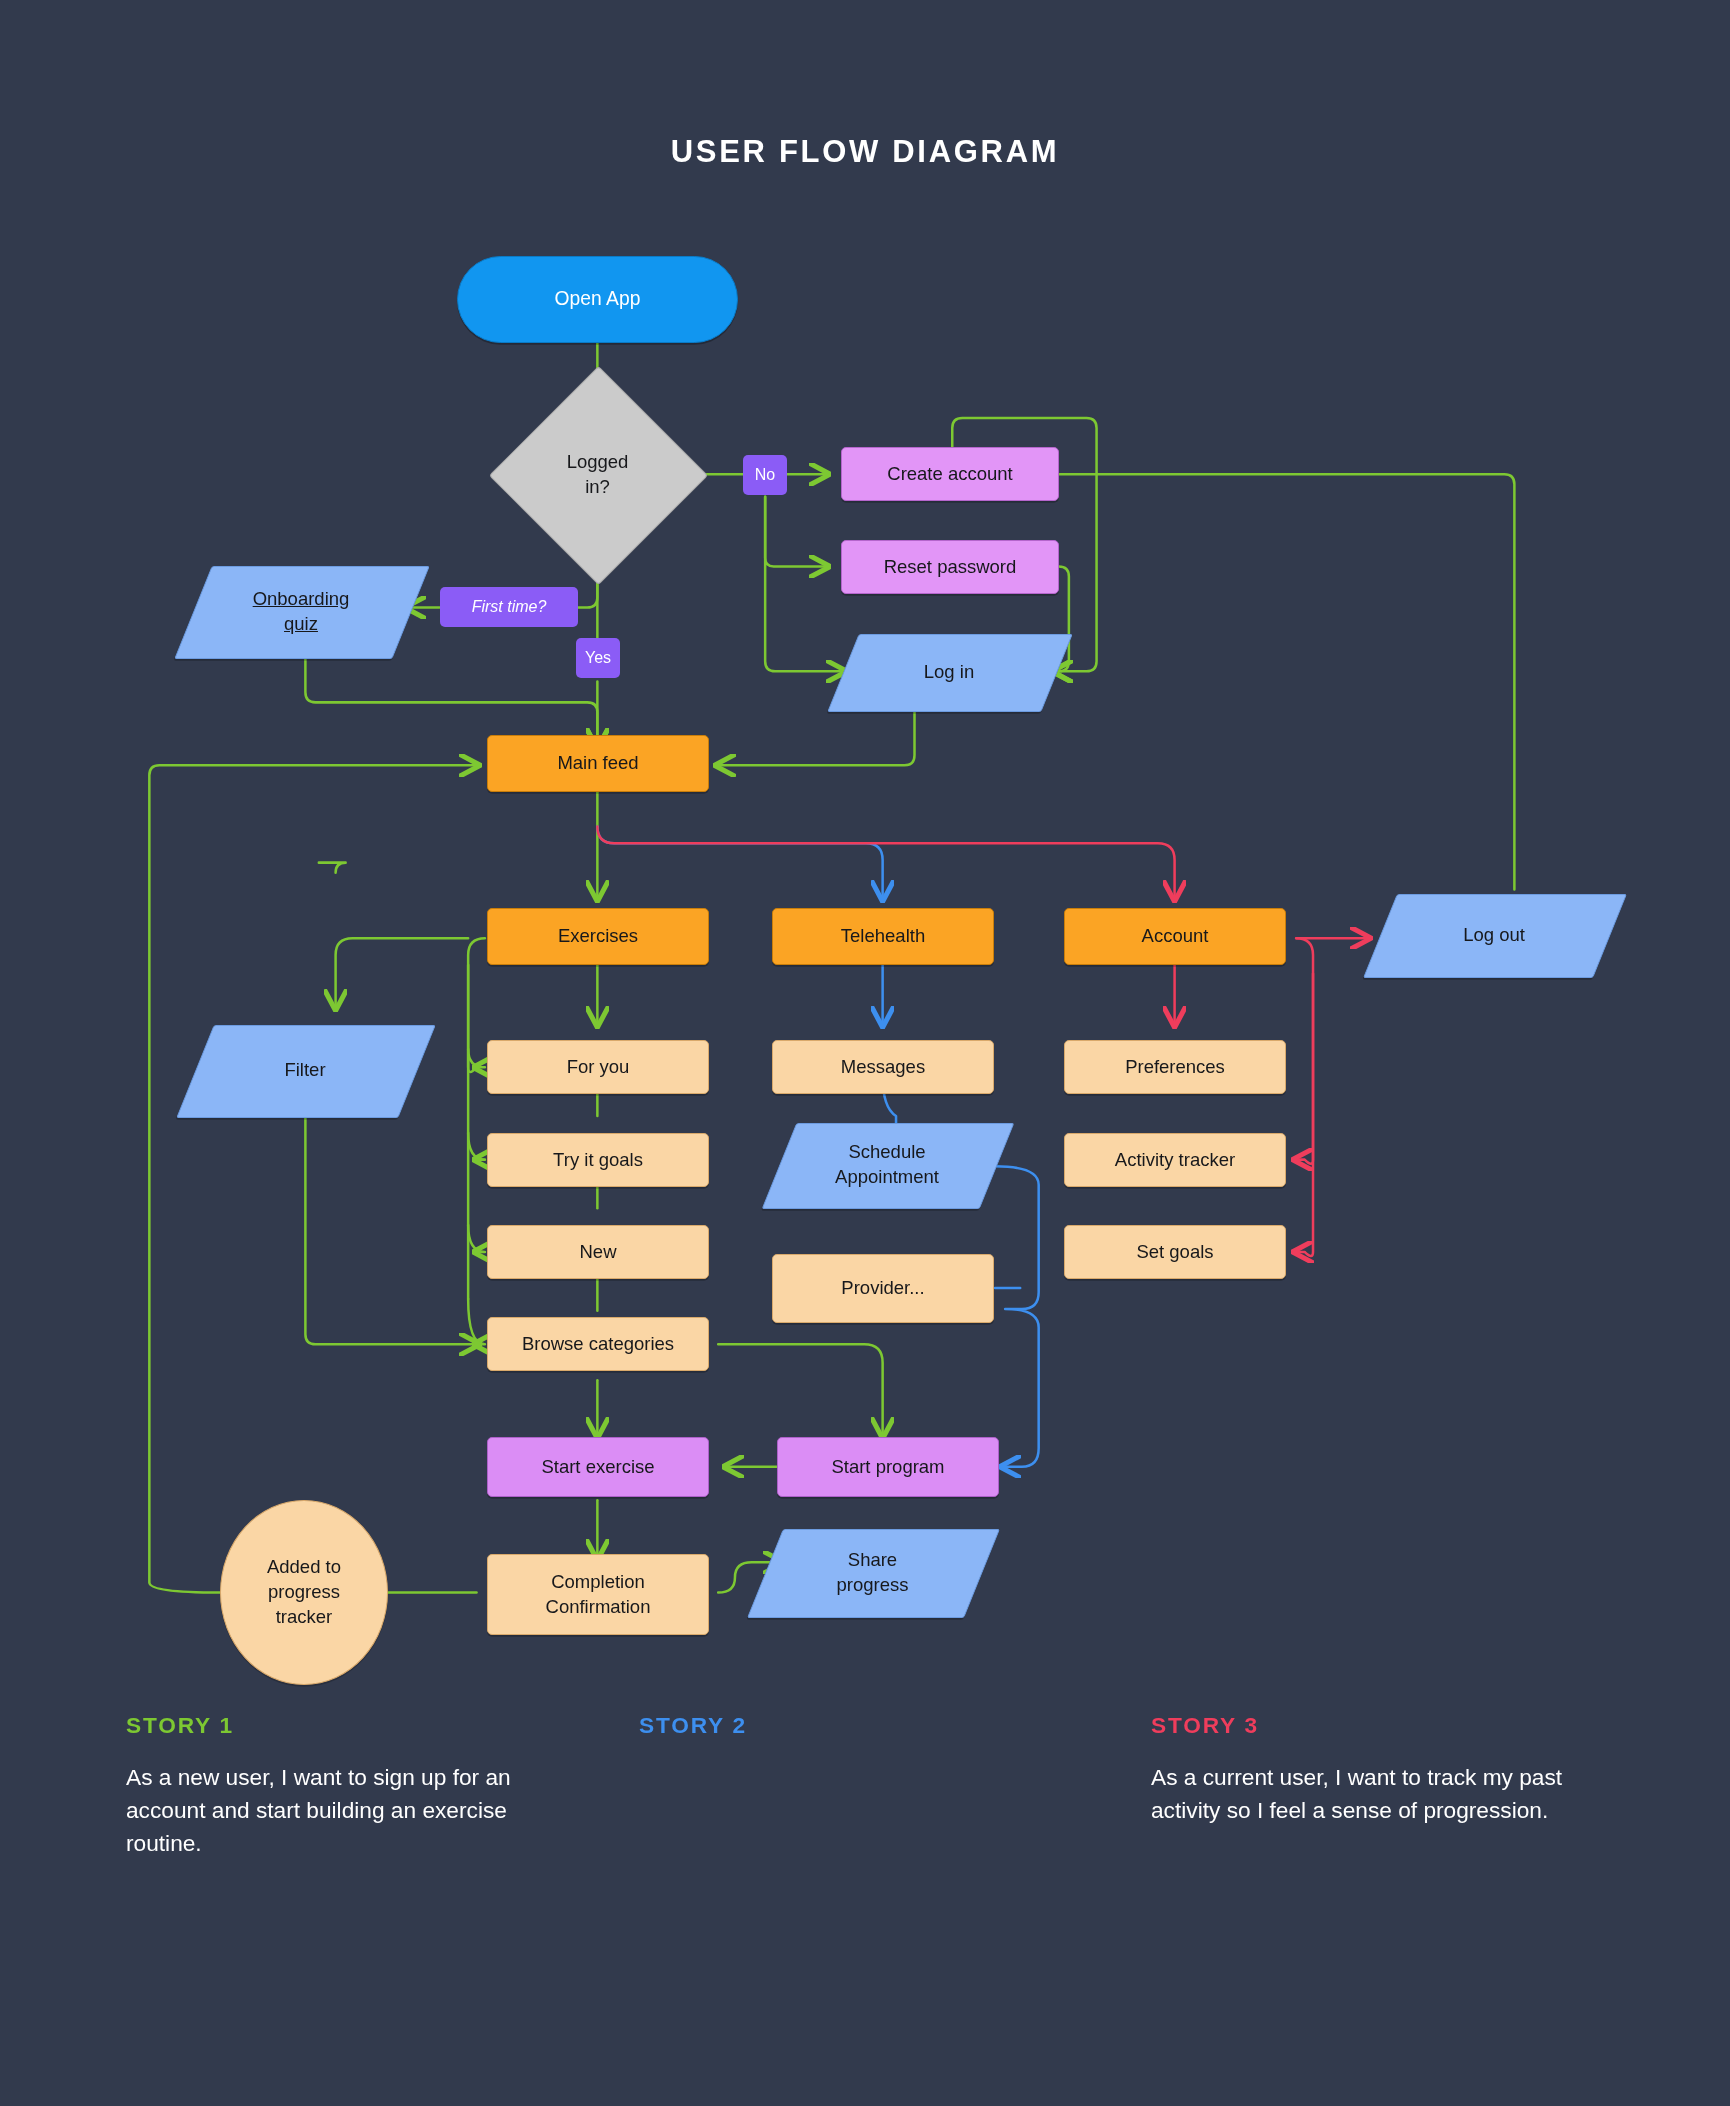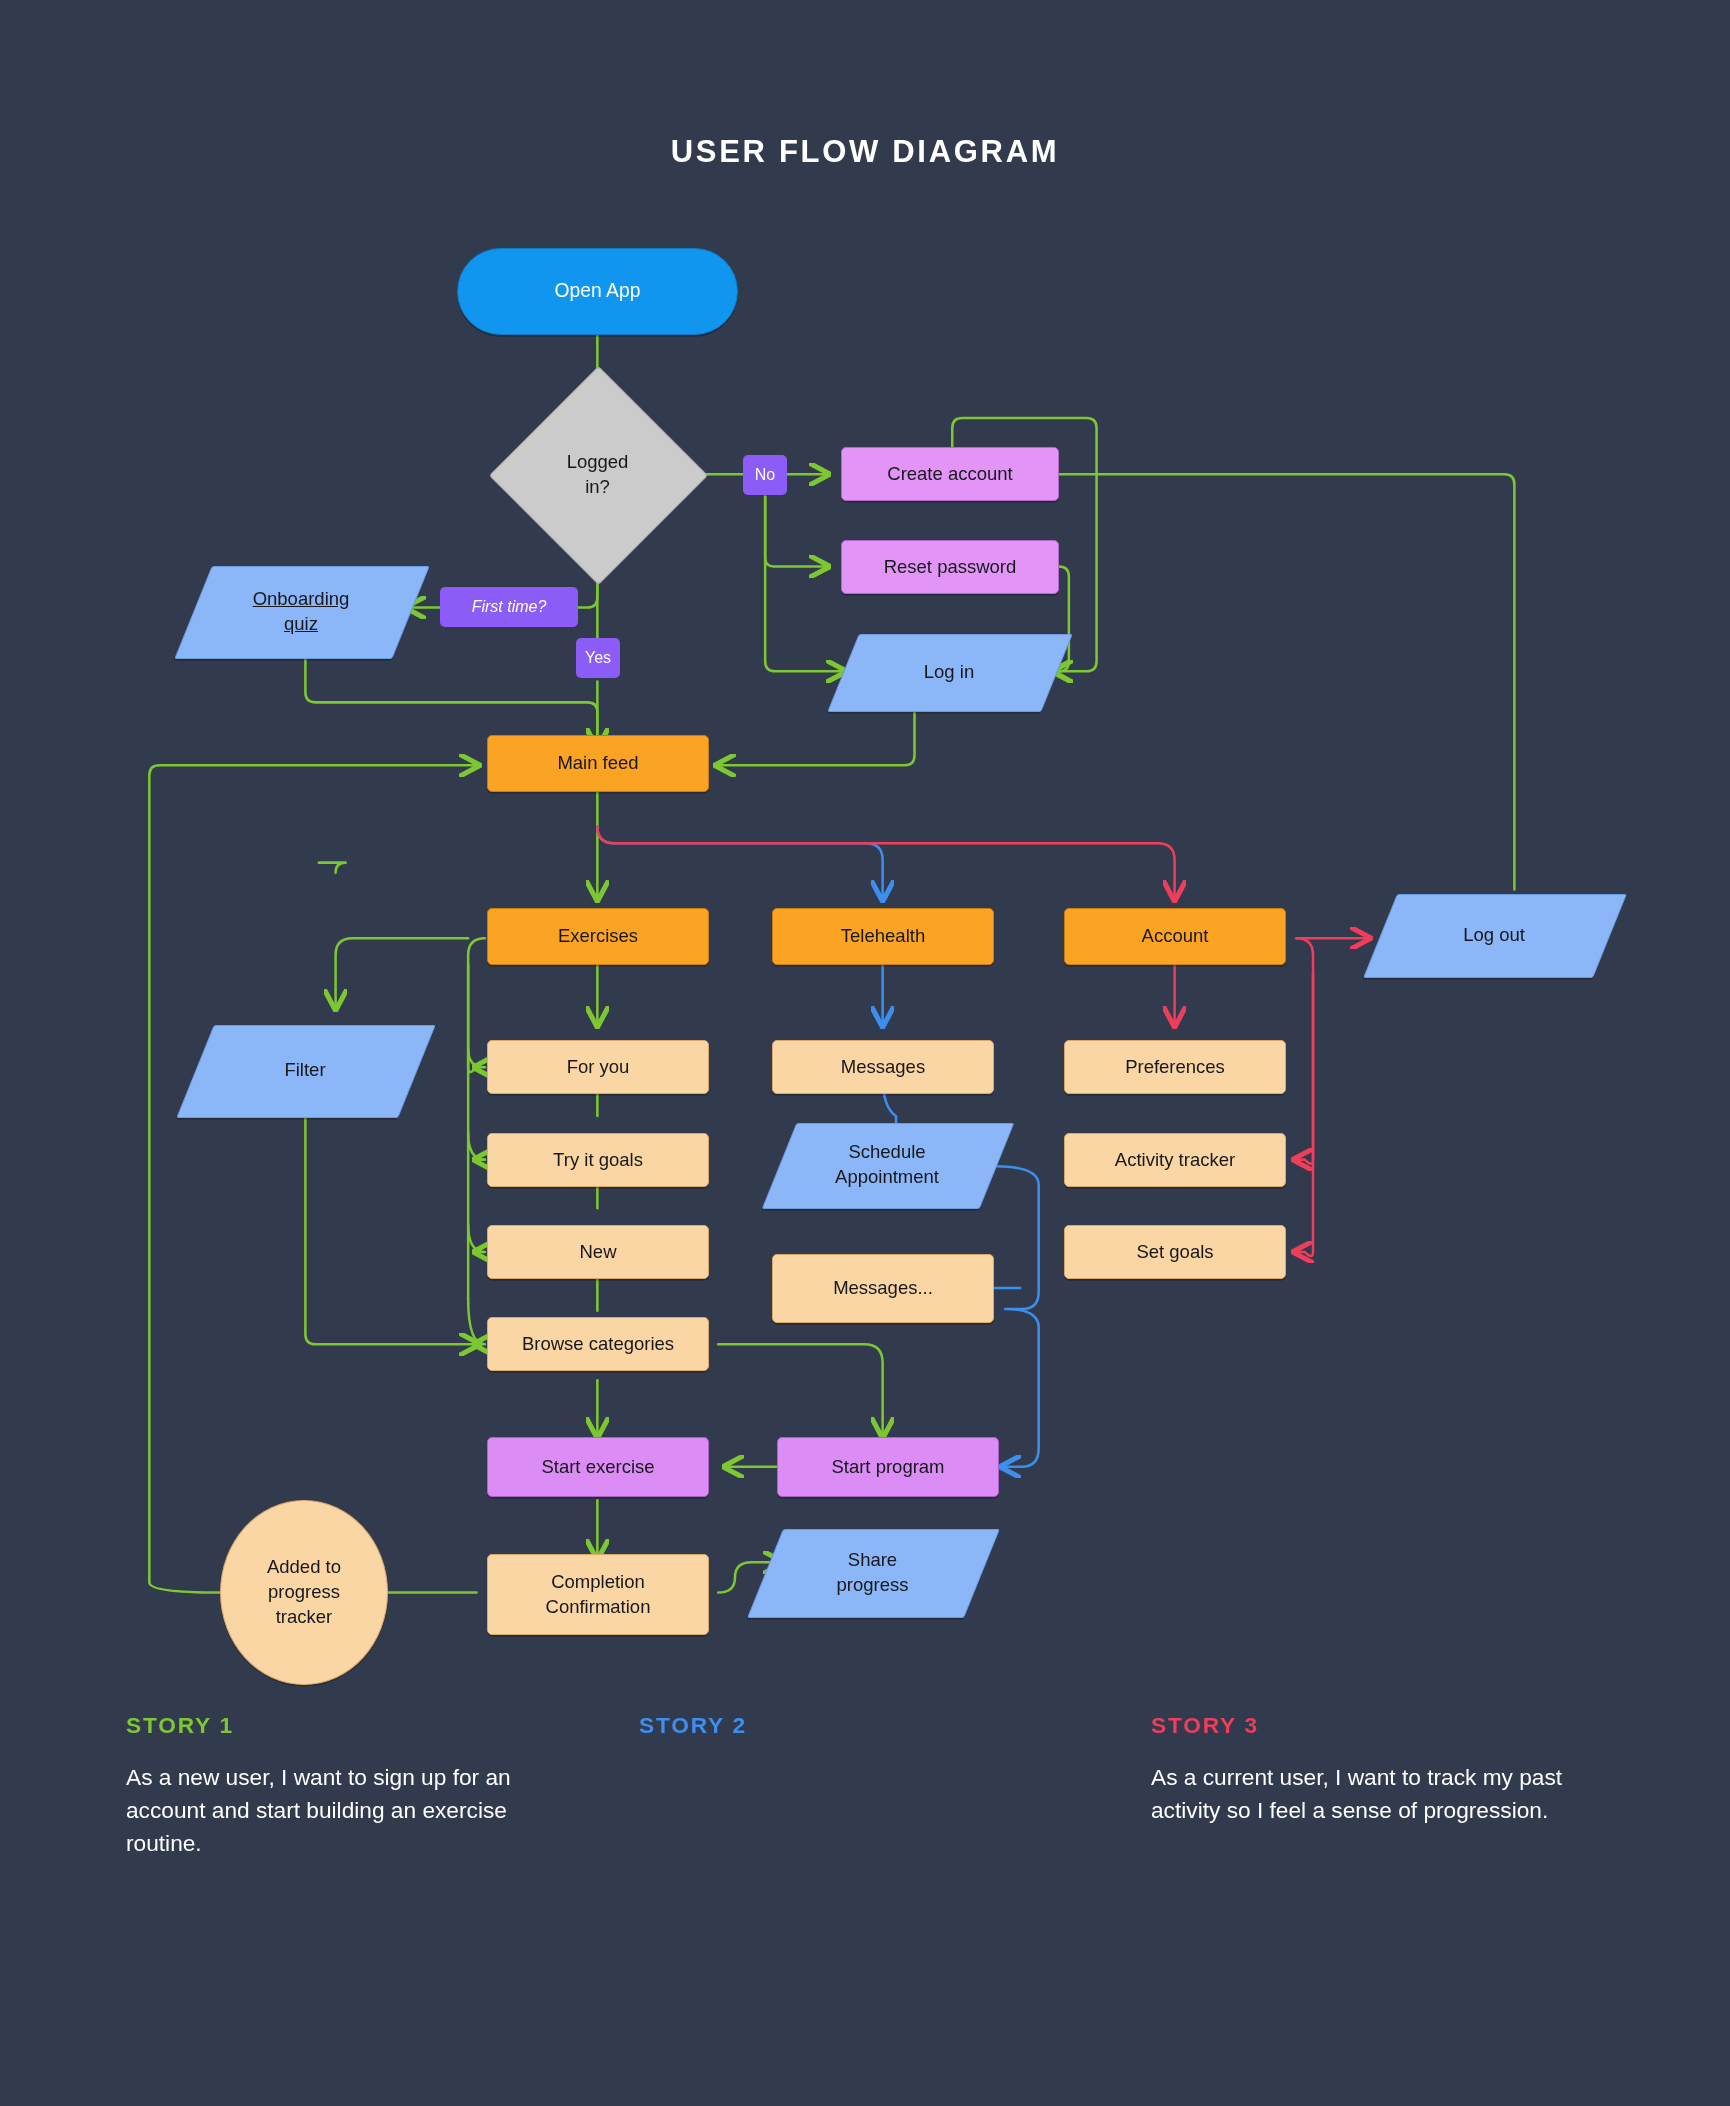--- a/index.html
+++ b/index.html
@@ -201,21 +201,21 @@
       <path d="M1400,1150 L1400,1220" stroke="#EF3D5C" marker-end="url(#ar)"></path>
 
       <path d="M1545,1118 Q1565,1118 1565,1138 L1565,1382 Q1565,1392 1555,1382 L1545,1382" stroke="#EF3D5C" marker-end="url(#ar)"></path>
       <path d="M1565,1160 L1565,1492 Q1565,1502 1555,1492 L1545,1492" stroke="#EF3D5C" marker-end="url(#ar)"></path>
 
       <path d="M1545,1118 L1630,1118" stroke="#EF3D5C" marker-end="url(#ar)"></path>
 
     </g>
   </svg>
 
-  <div class="node start" style="left:457px;top:248px;width:281px;height:87px;">
+  <div class="node start" style="left:457px;top:256px;width:281px;height:87px;">
     <span>Open App</span>
   </div>
 
   <div class="node diamond" style="left:521px;top:398px;width:153px;height:153px;">
     <span class="dshape"></span>
     <span class="dlabel" style="white-space:pre-line;">Logged
 in?</span>
   </div>
 
   <div class="edgelabel" style="left:743px;top:455px;width:44px;height:40px;">
@@ -295,21 +295,21 @@
     <span>Messages</span>
   </div>
 
   <div class="node para" style="left:779px;top:1123px;width:216px;height:84px;">
     <span class="pshape"></span>
     <span class="plabel" style="white-space:pre-line;">Schedule
 Appointment</span>
   </div>
 
   <div class="node rect sub" style="left:772px;top:1254px;width:222px;height:69px;">
-    <span>Messages...</span>
+    <span>Provider...</span>
   </div>
 
   <div class="node rect sub" style="left:1064px;top:1040px;width:222px;height:54px;">
     <span>Preferences</span>
   </div>
 
   <div class="node rect sub" style="left:1064px;top:1133px;width:222px;height:54px;">
     <span>Activity tracker</span>
   </div>
 

